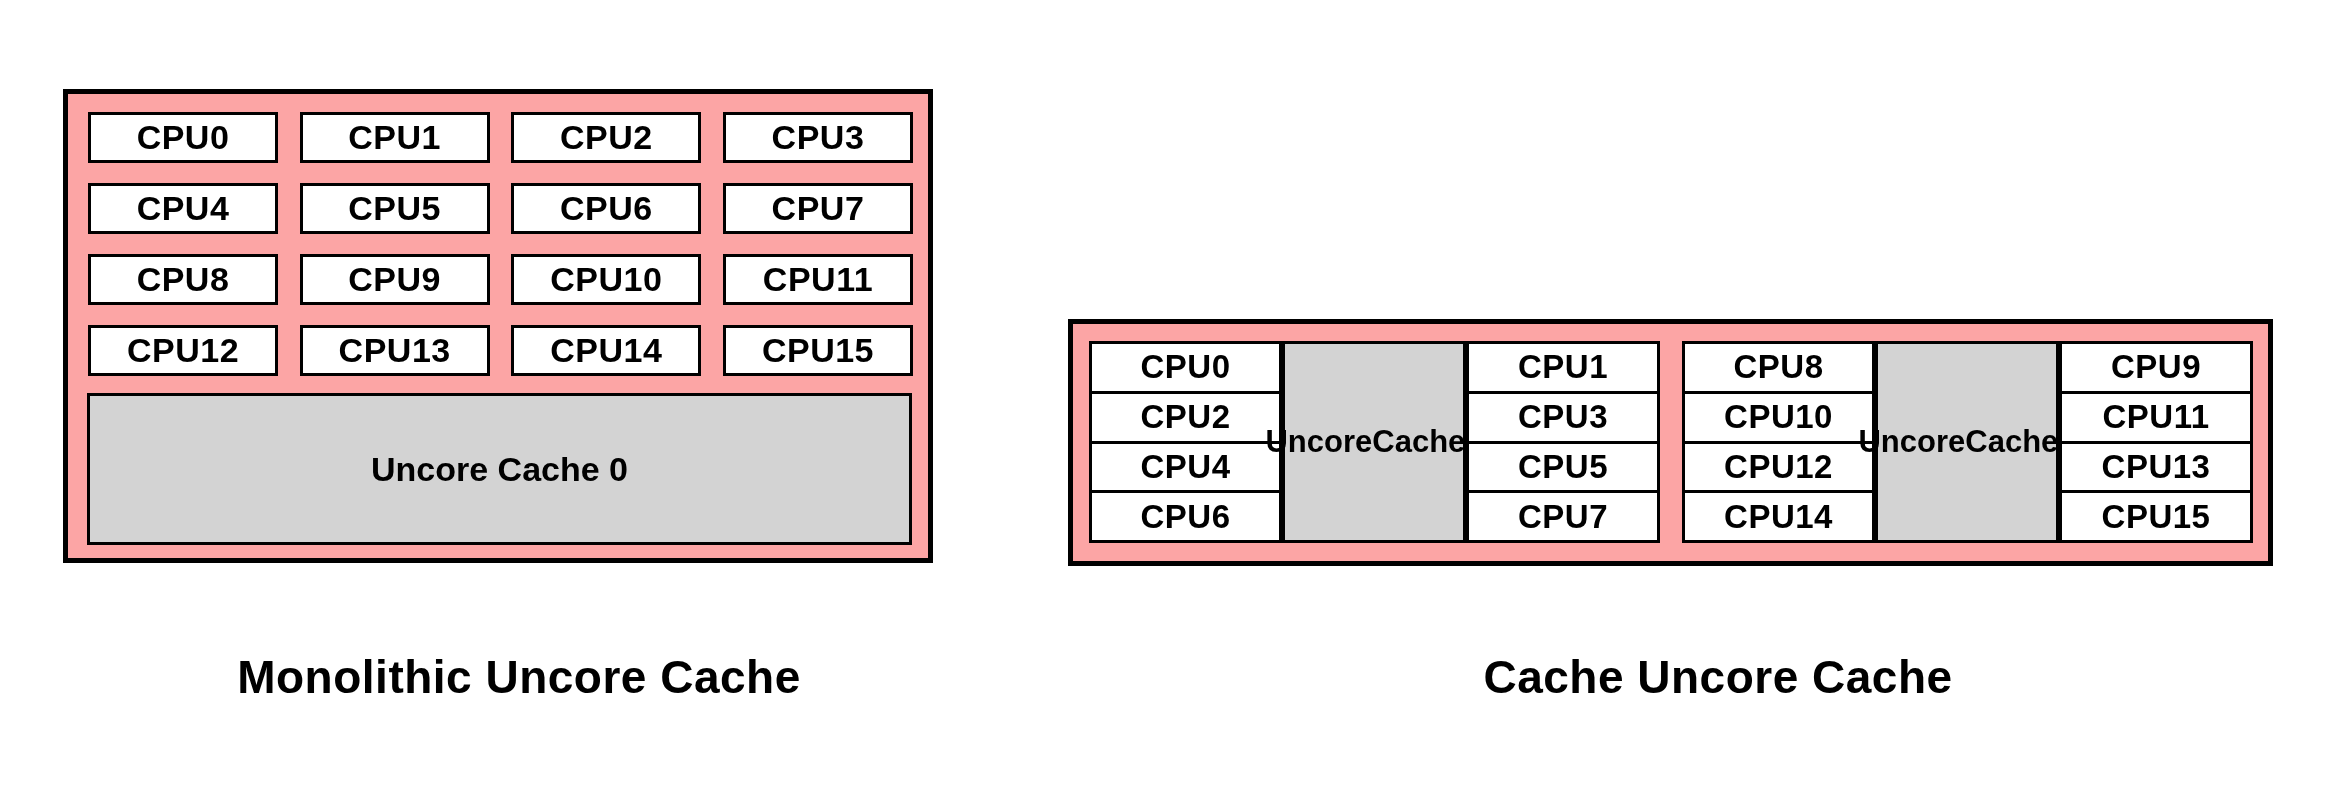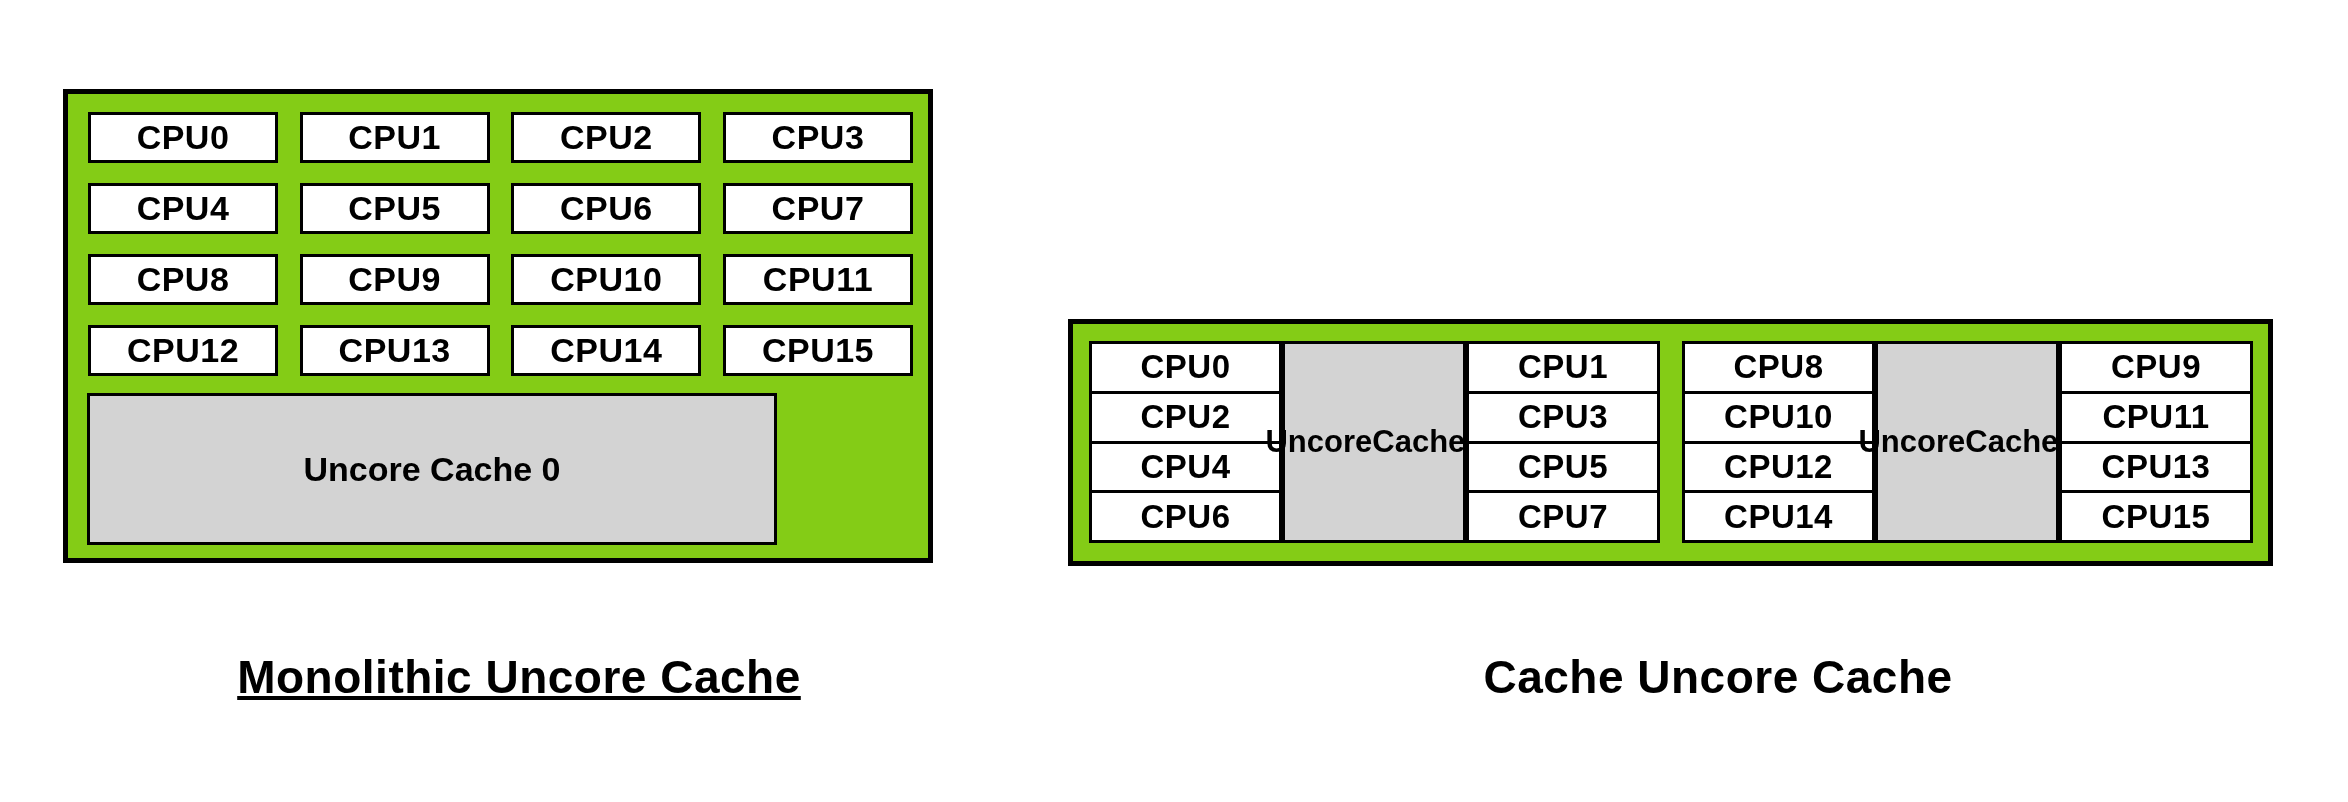--- a/index.html
+++ b/index.html
@@ -3,40 +3,40 @@
 <meta charset="utf-8">
 <style>
   html,body { margin:0; padding:0; background:#ffffff; }
   .canvas {
     position:relative; width:2348px; height:802px; background:#ffffff;
     font-family:"Liberation Sans", sans-serif; font-weight:bold;
     color:var(--text, #000);
   }
   .outer-box {
     position:absolute; box-sizing:border-box;
-    border:5px solid var(--box-border, #000); background:#84cc16;
+    border:5px solid var(--box-border, #000); background:#fca5a5;
   }
   #left-box  { left:63px;   top:89px;  width:870px;  height:474px; }
   #right-box { left:1068px; top:319px; width:1205px; height:247px; }
 
   
   .cpu-grid {
     position:absolute; left:20px; top:18px; width:825px; height:264px;
     display:grid;
     grid-template-columns:repeat(4, 190px);
     grid-template-rows:repeat(4, 51px);
     justify-content:space-between; align-content:space-between;
   }
   .cpu-box {
     box-sizing:border-box; border:3px solid var(--box-border, #000);
     background:#fff; display:flex; align-items:center; justify-content:center;
     font-size:34px; letter-spacing:0.5px;
   }
   .uncore-bar {
-    position:absolute; left:19px; top:299px; width:690px; height:152px;
+    position:absolute; left:19px; top:299px; width:825px; height:152px;
     box-sizing:border-box; border:3px solid var(--box-border, #000);
     background:var(--cache-fill, #d3d3d3);
     display:flex; align-items:center; justify-content:center; font-size:34px;text-align:center;
   }
 
   
   .split-group { position:absolute; top:17px; height:202px; display:flex; }
   #split-group-0 { left:16px; }
   #split-group-1 { left:609px; }
   .cpu-col { display:flex; flex-direction:column; width:193px; }
@@ -55,21 +55,21 @@
     display:flex; flex-direction:row; align-items:center; justify-content:center;
     font-size:31px; line-height:1.4; text-align:left;
   }
   .uncore-line { display:block; }
 
   
   .caption {
     position:absolute; top:650px; width:800px;
     text-align:center; font-size:46px; letter-spacing:0.5px;
   }
-  #left-caption  { left:119px;text-decoration:underline;  }
+  #left-caption  { left:119px;  }
   #right-caption { left:1318px; }
 </style>
 </head>
 <body>
 
 <div class="canvas">
 
   <div class="outer-box" id="left-box">
     <div class="cpu-grid">
       <div class="cpu-box">CPU0</div>

